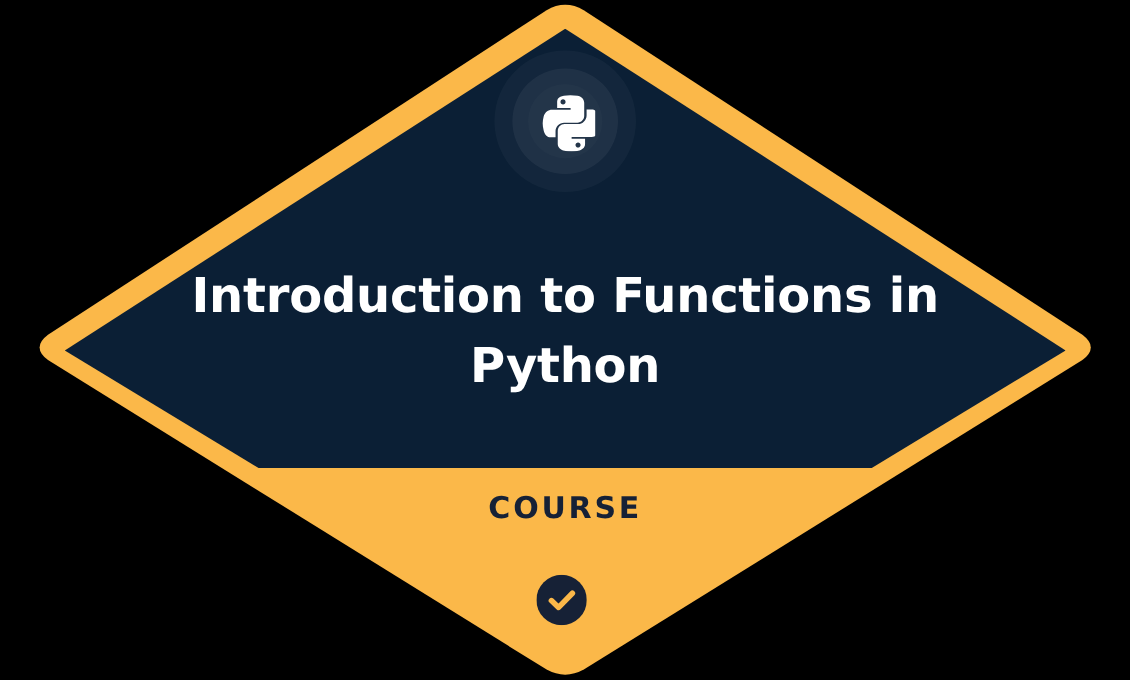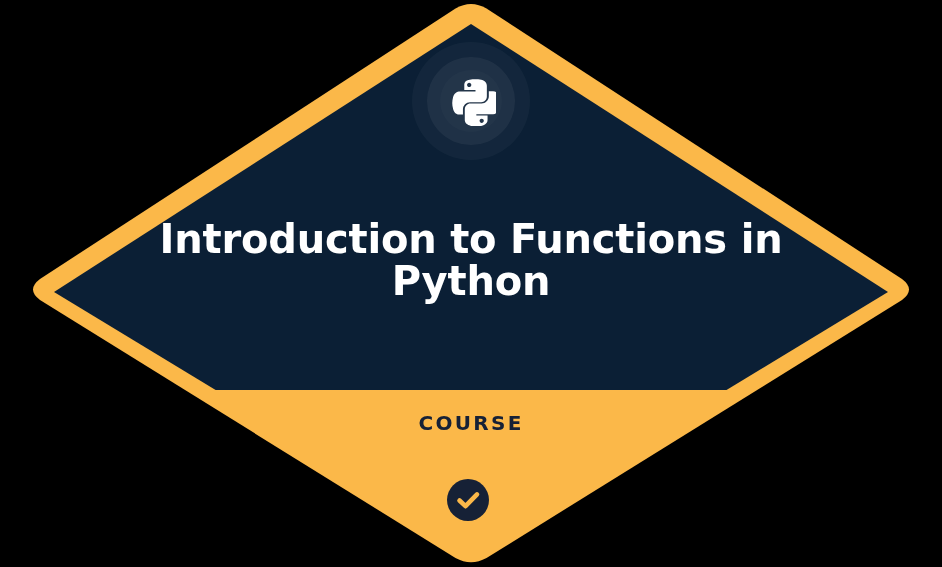--- a/index.html
+++ b/index.html
@@ -83,36 +83,36 @@
   
   #course-title {
     position: absolute;
     left: 120px;
     top: 218px;
     width: 702px;
     text-align: center;
     color: #ffffff;
     font-size: 40px;
     font-weight: bold;
-    line-height: 42px;
+    line-height: 58px;
     letter-spacing: -0.2px;
     font-family: "DejaVu Sans", "Liberation Sans", sans-serif;
   }
 
   
   #status-block {
     position: absolute;
     left: 171px;
     top: 406px;
     width: 600px;
     text-align: center;
   }
   #status-block .status-line {
     color: #162136;
-    font-size: 20px;
+    font-size: 25px;
     font-weight: bold;
     line-height: 35px;
     letter-spacing: 2.3px;
     font-family: "DejaVu Sans", "Liberation Sans", sans-serif;
   }
 
   #completion-check {
     position: absolute;
     left: 447px;
     top: 479px;

